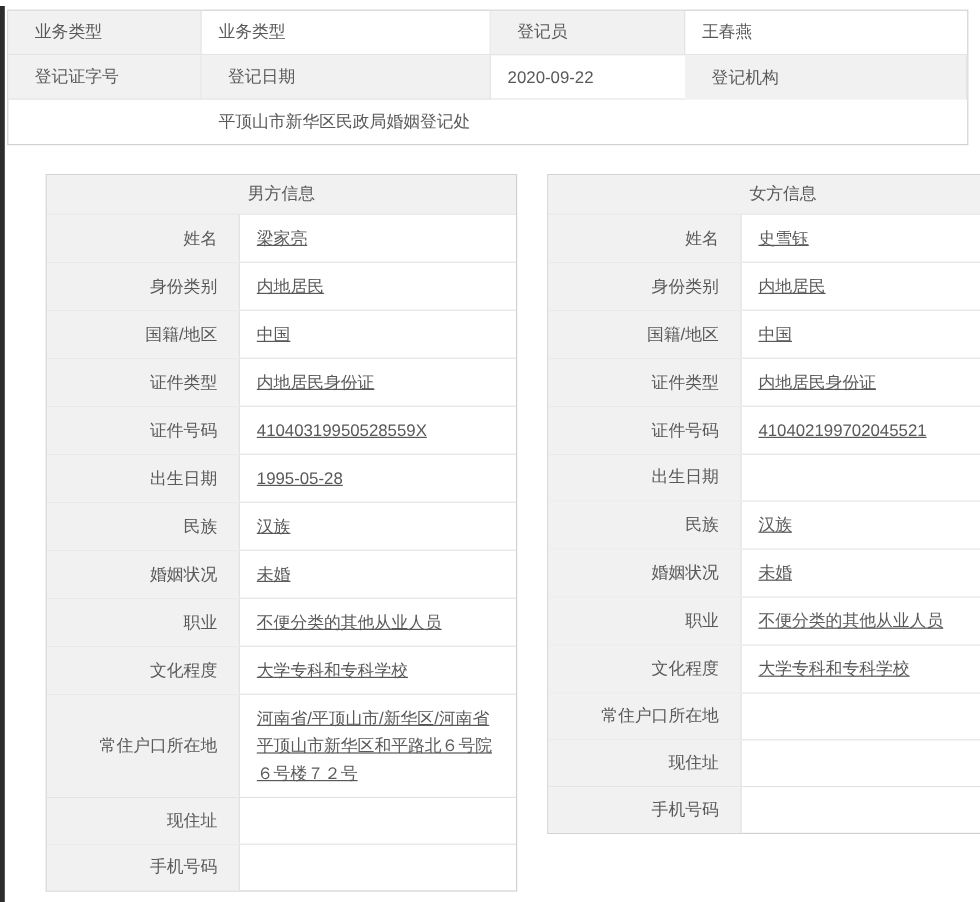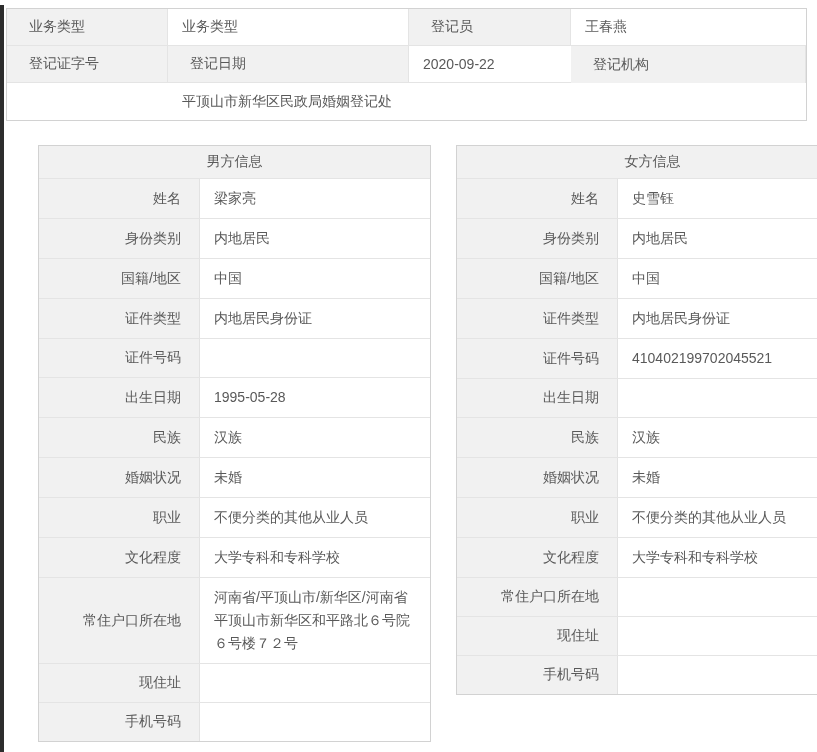--- a/index.html
+++ b/index.html
@@ -67,20 +67,21 @@
     min-height:38px;
     box-sizing:border-box;
   }
   .pvalue {
     display:flex; align-items:center;
     padding:8px 14px;
     min-height:38px;
     box-sizing:border-box;
     line-height:23px;
     word-break:break-all;
+    text-decoration:underline;
   }
 </style>
 </head>
 <body>
 
 <div class="edge-strip"></div>
 
 <div class="ttable">
   <div class="tcell lbl">业务类型</div>
   <div class="tcell">业务类型</div>
@@ -109,20 +110,21 @@
       <div class="prow">
         <div class="plabel">国籍/地区</div>
         <div class="pvalue">中国</div>
       </div>
       <div class="prow">
         <div class="plabel">证件类型</div>
         <div class="pvalue">内地居民身份证</div>
       </div>
       <div class="prow">
         <div class="plabel">证件号码</div>
+        <div class="pvalue">41040319950528559X</div>
       </div>
       <div class="prow">
         <div class="plabel">出生日期</div>
         <div class="pvalue">1995-05-28</div>
       </div>
       <div class="prow">
         <div class="plabel">民族</div>
         <div class="pvalue">汉族</div>
       </div>
       <div class="prow">

